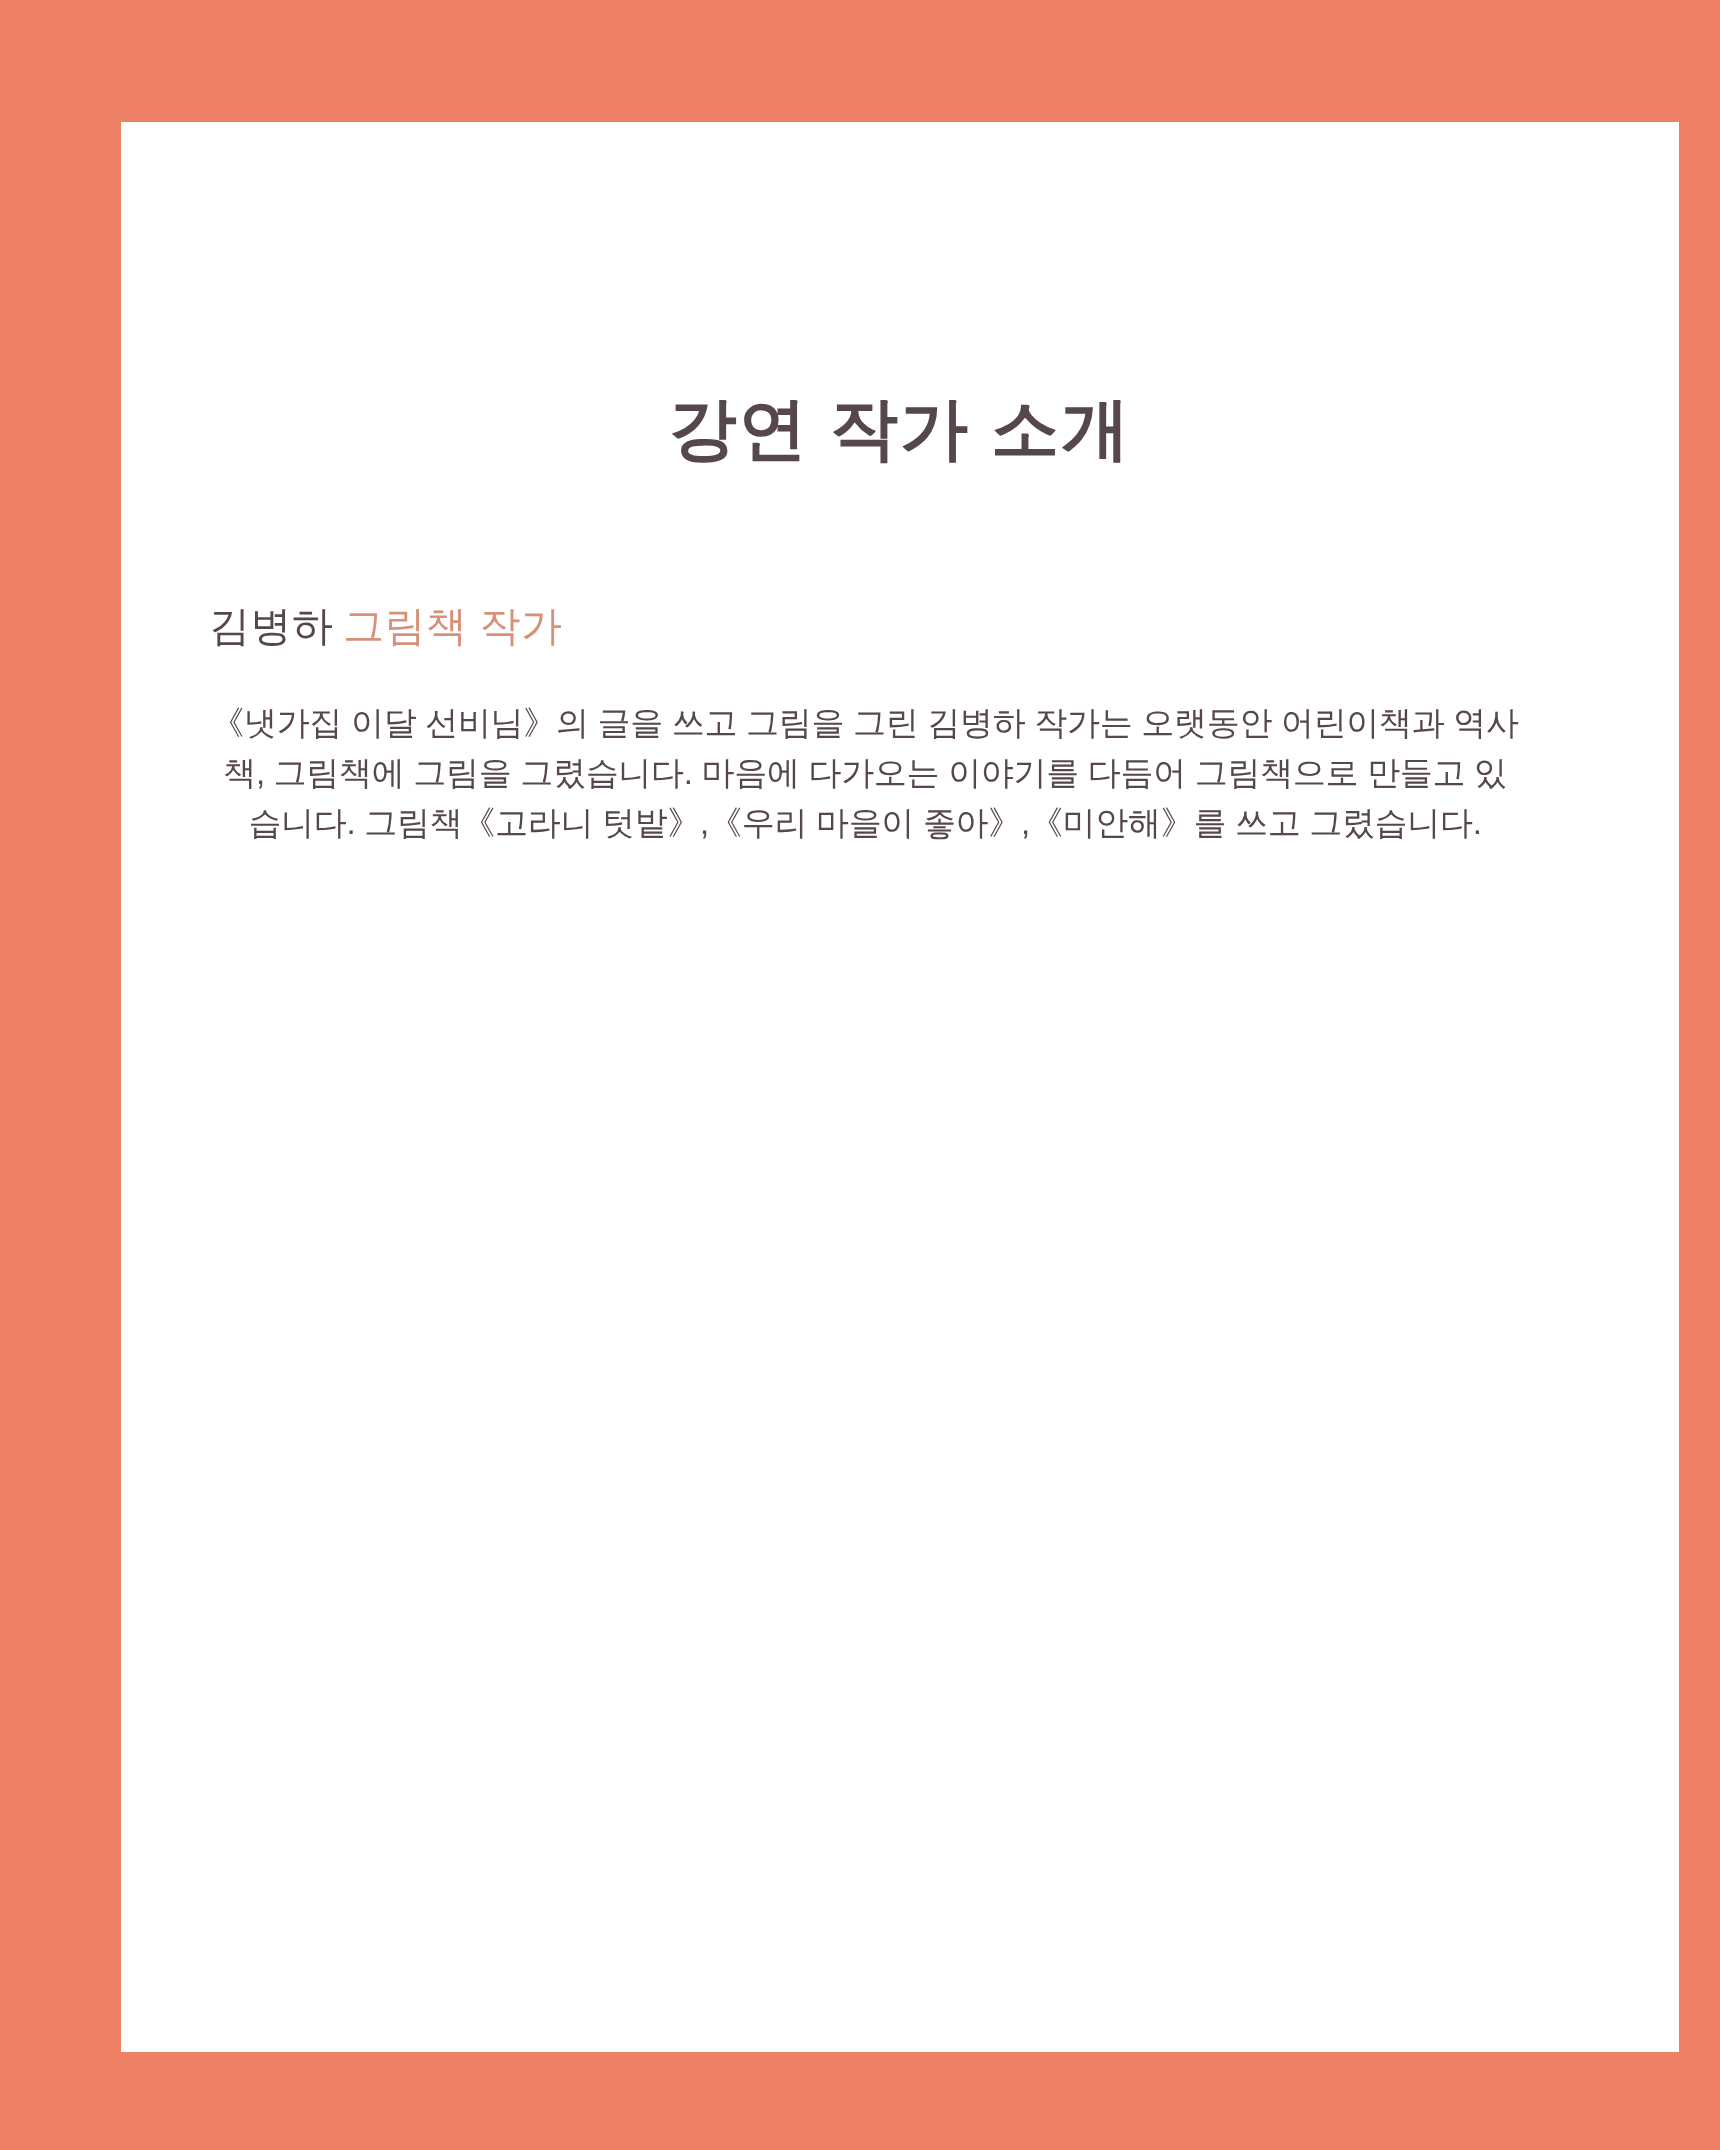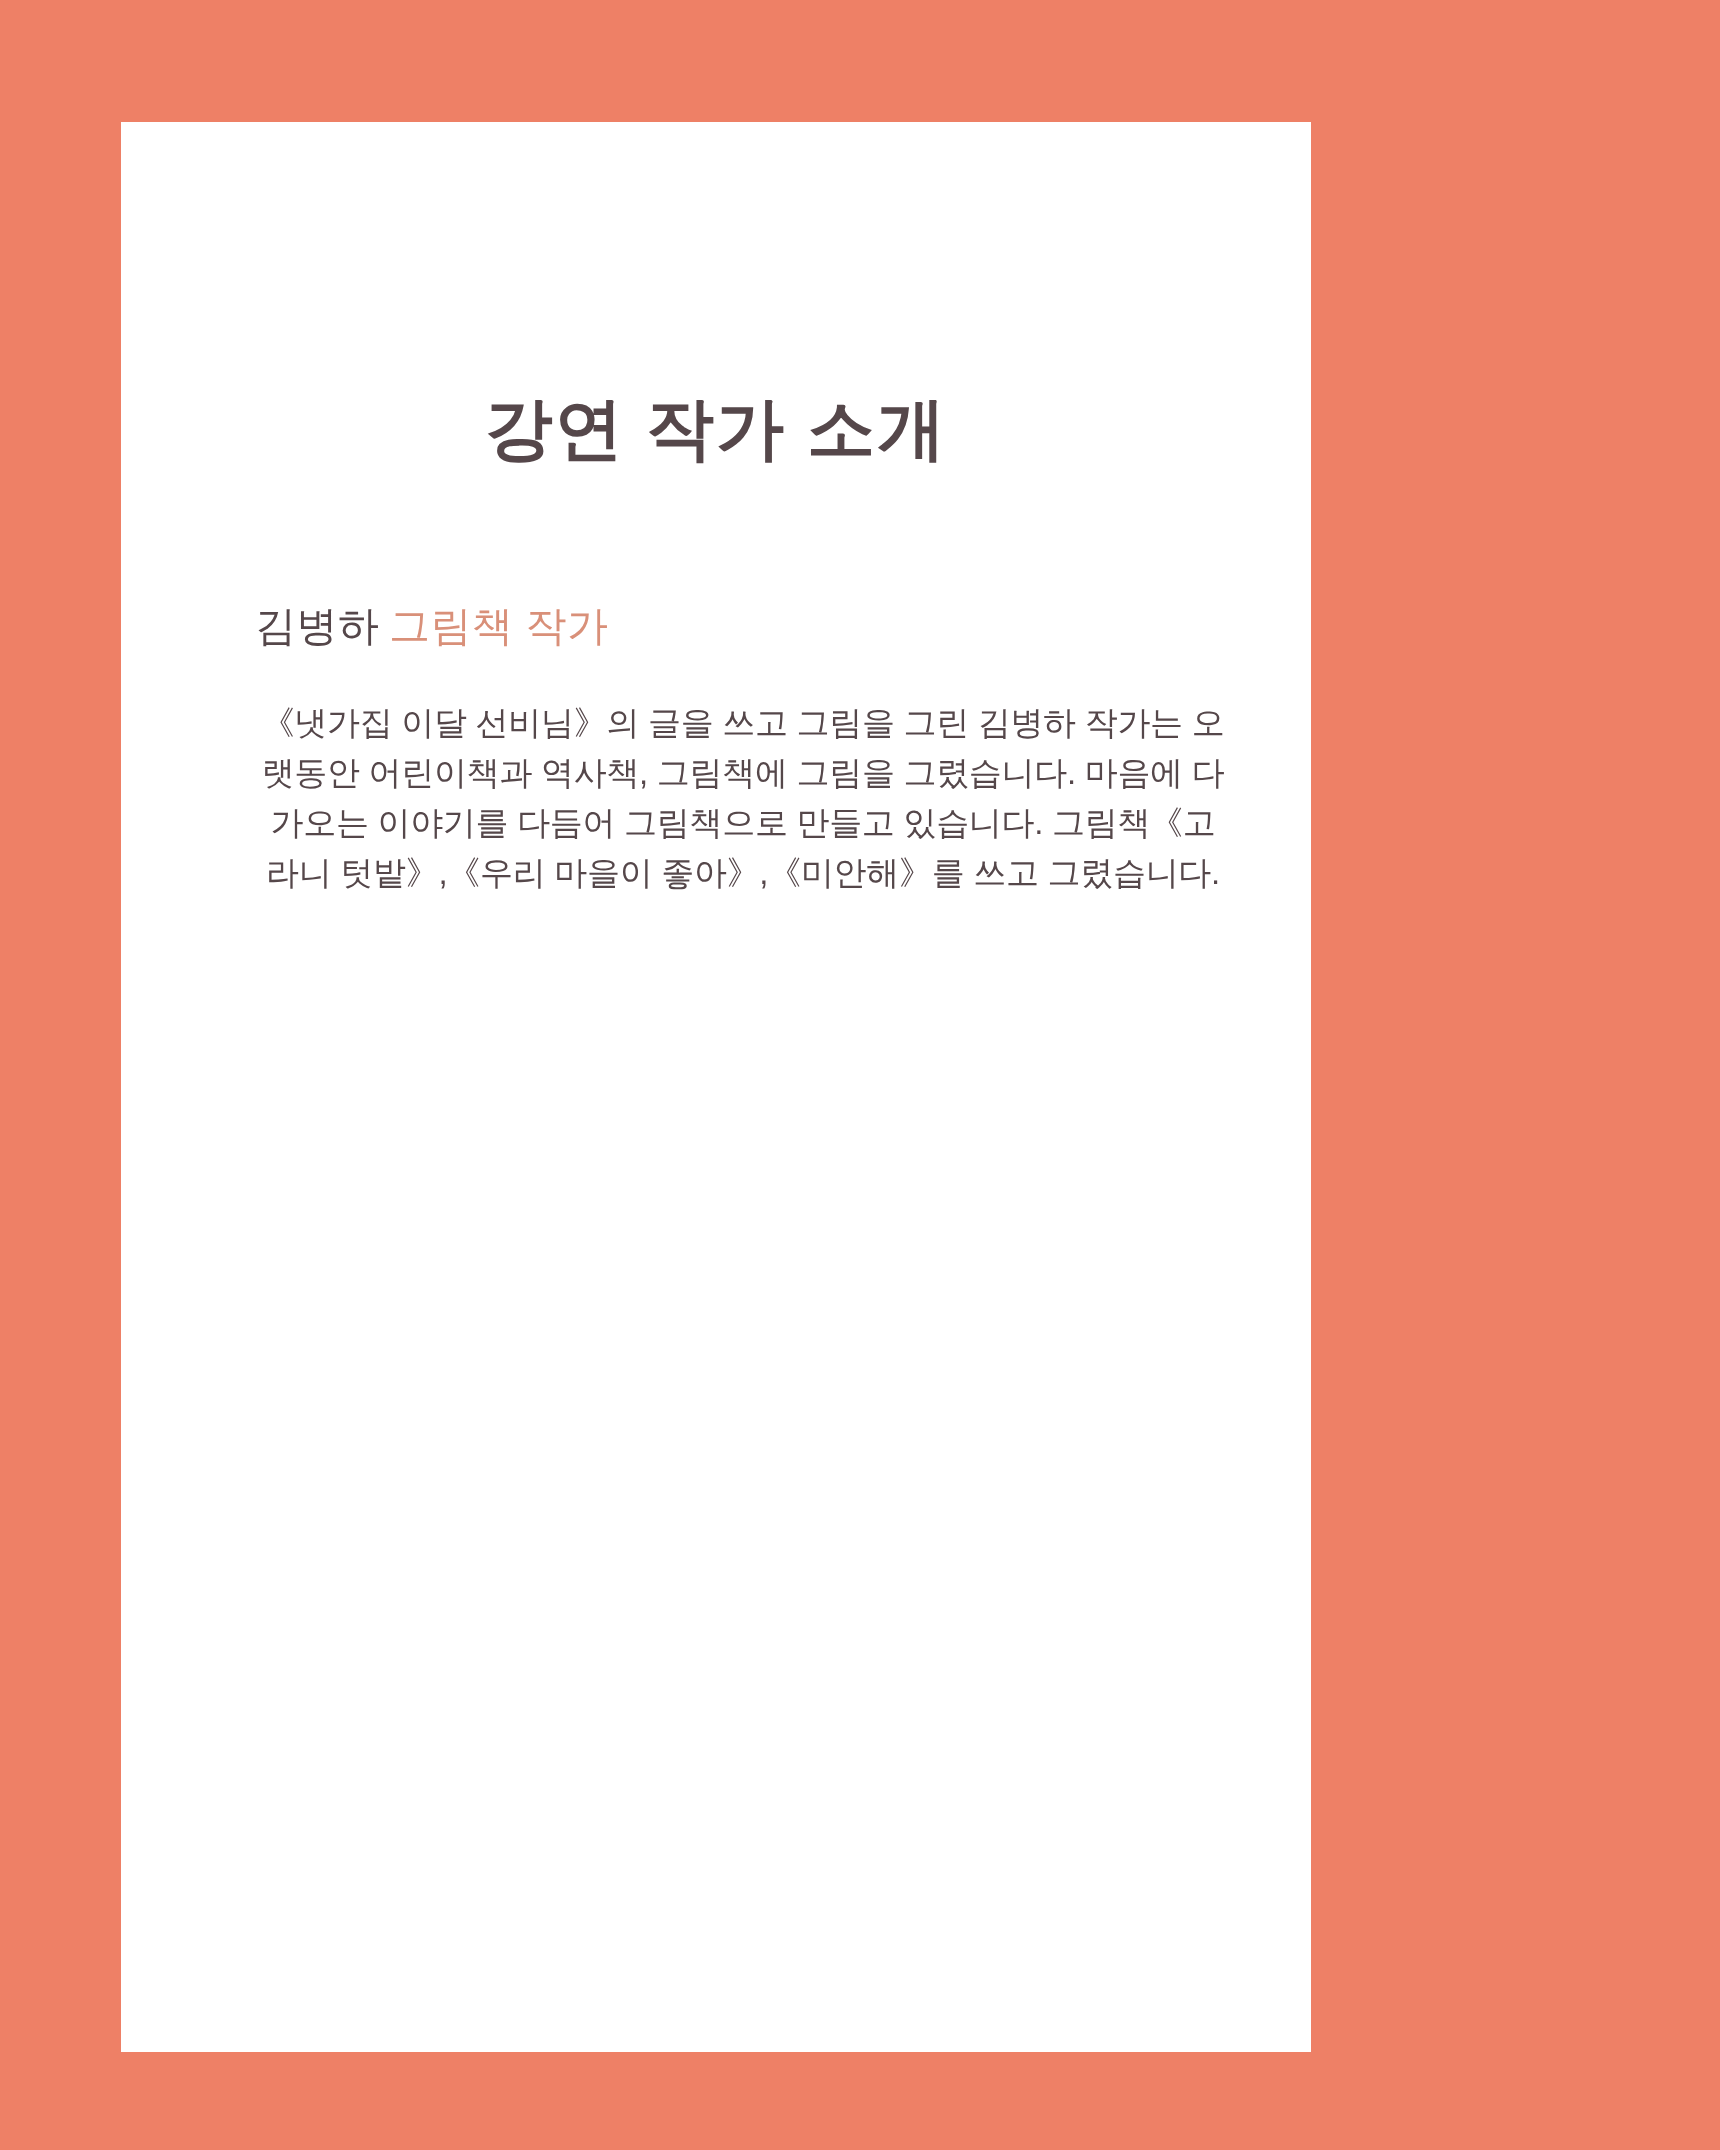--- a/index.html
+++ b/index.html
@@ -11,42 +11,41 @@
     height: 2151px;
     background: #ee8066;
     font-family: "Liberation Sans", sans-serif;
     overflow: hidden;
   }
 
   .page {
     position: absolute;
     left: 121px;
     top: 122px;
-    width: 1190px;
+    width: 1558px;
     height: 1930px;
     background: #ffffff;
     box-sizing: border-box;
   }
 
   .page-title {
     margin: 0;
     padding-top: 266px;
     text-align: center;
     font-size: 68px;
     font-weight: 700;
     color: #55474a;
     letter-spacing: 2.1px;
     line-height: 1.2;
   }
 
   .content {
     margin-top: 130px;
     padding-left: 88px;
     padding-right: 80px;
-    margin-left: 46px;
   }
 
   .author-heading {
     font-size: 41px;
     font-weight: 400;
     color: #55474a;
     line-height: 1.3;
     margin: 0 0 45px 0;
     letter-spacing: 0.5px;
   }

